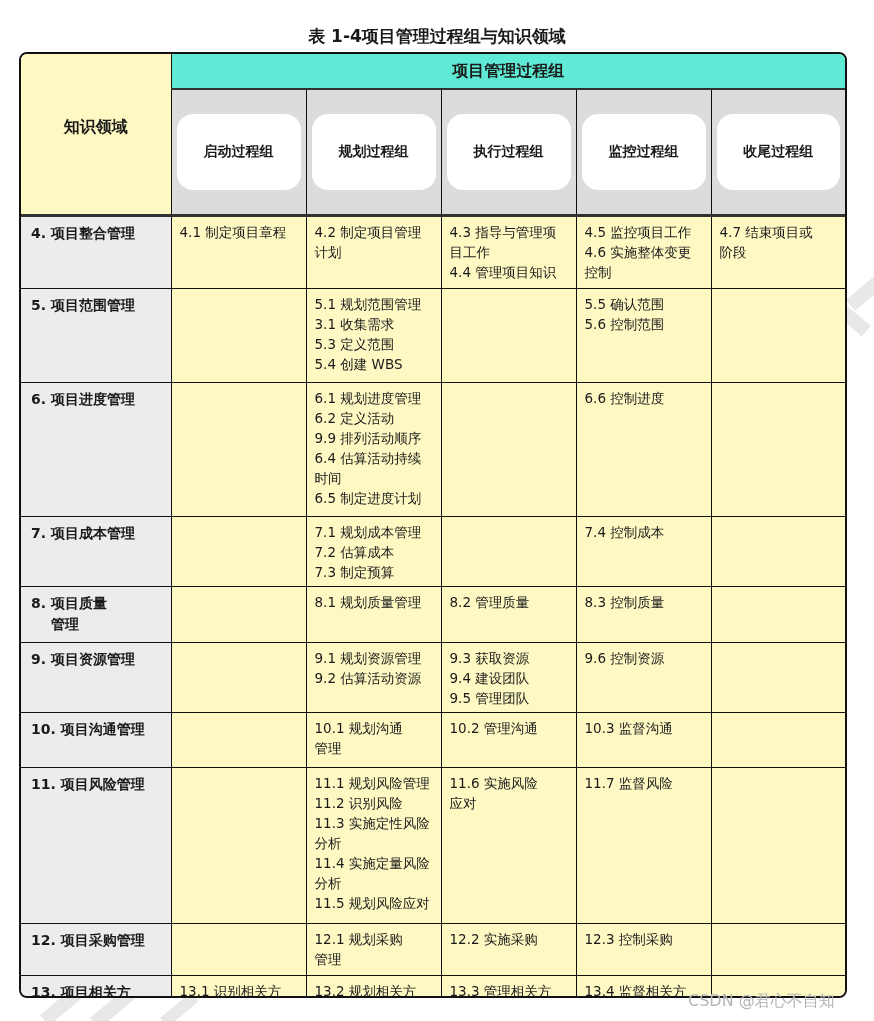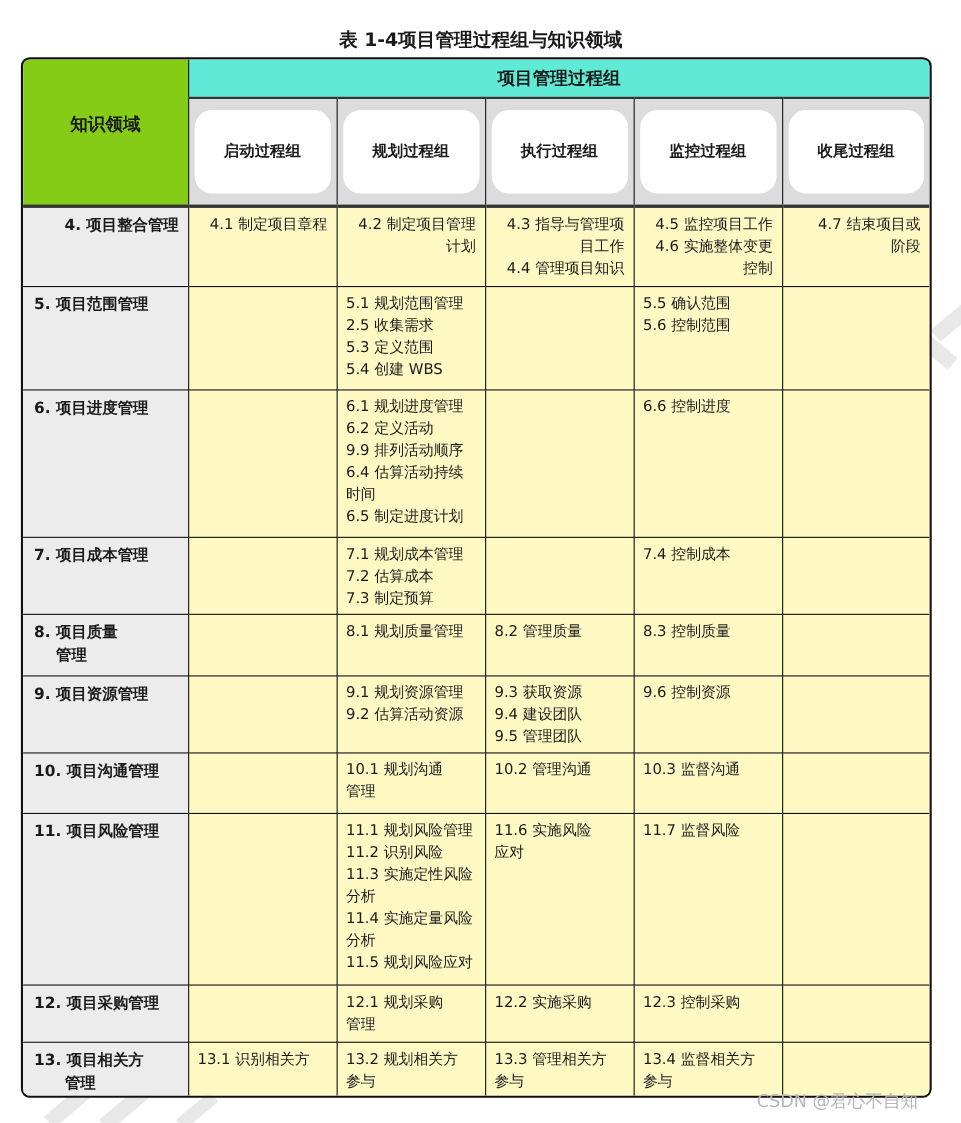--- a/index.html
+++ b/index.html
@@ -6,25 +6,25 @@
   body { width: 874px; height: 1021px; position: relative; overflow: hidden;
          font-family: "DejaVu Sans", "Liberation Sans", sans-serif; color: #1a1a1a; }
   .title { position: absolute; top: 25px; left: 0; width: 874px; text-align: center;
            font-size: 17px; font-weight: bold; letter-spacing: 0px; }
   .wm { position: absolute; background: #e8e8e8; transform-origin: left top; }
   .table-wrap { position: absolute; left: 19px; top: 52px; width: 828px; height: 946px;
                 border: 2px solid #111; border-radius: 8px; overflow: hidden; box-sizing: border-box; }
   table { border-collapse: collapse; width: 100%; height: 100%; table-layout: fixed; }
   td, th { border: 1.5px solid #111; vertical-align: top; box-sizing: border-box; }
   th { font-weight: bold; }
-  .corner { background: #84cc16; vertical-align: middle; text-align: center; font-size: 16px;
+  .corner { background: #fef9c3; vertical-align: middle; text-align: center; font-size: 16px;
             border-top: none; border-left: none; padding-bottom: 14px; }
   .group-head { background: #5eead4; height: 35px; font-size: 16px; text-align: center;
                 vertical-align: middle; border-top: none; }
-  .phase-cell { background: #dcdcdc; height: 87px; padding: 10px 5px; border-top: 2px solid #333; margin-left: 36px; }
+  .phase-cell { background: #dcdcdc; height: 87px; padding: 24px 5px; border-top: 2px solid #333; margin-left: 36px; }
   .phase-pill { background: #ffffff; border-radius: 16px; height: 76px; display: flex;
                 align-items: center; justify-content: center; font-size: 14px; font-weight: bold; }
   .ka { background: #ececec; font-weight: bold; font-size: 14px; padding: 6px 8px 4px 10px;
         border-left: none; line-height: 21px; }
   .ka .l2 { display: block; padding-left: 20px; }
   .ka .l2.w3 { padding-left: 28px; }
   .proc { font-size: 13.5px; padding: 5px 8px 4px 8px; line-height: 20px; background: #fef9c3; }
   .proc div { white-space: pre-wrap; }
   tr.first td { border-top: 3px solid #333; }
   .last-col { border-right: none; }
@@ -70,21 +70,21 @@
           </th>
         <th class="phase-cell">
             <div class="phase-pill">监控过程组</div>
           </th>
         <th class="phase-cell last-col">
             <div class="phase-pill">收尾过程组</div>
           </th>
       </tr>
     </thead>
     <tbody id="tbody">
-        <tr class="first" style="height: 73px; text-align: right;">
+        <tr class="first" style="height: 73px;">
           <td class="ka"><span>4. 项目整合管理</span></td>
           <td class="proc">
             <div>4.1 制定项目章程</div>
           </td>
           <td class="proc">
             <div>4.2 制定项目管理
 计划</div>
           </td>
           <td class="proc">
             <div>4.3 指导与管理项
@@ -99,21 +99,21 @@
           <td class="proc last-col">
             <div>4.7 结束项目或
 阶段</div>
           </td>
         </tr>
         <tr style="height: 94px;">
           <td class="ka"><span>5. 项目范围管理</span></td>
           <td class="proc"></td>
           <td class="proc">
             <div>5.1 规划范围管理</div>
-            <div>2.5 收集需求</div>
+            <div>3.1 收集需求</div>
             <div>5.3 定义范围</div>
             <div>5.4 创建 WBS</div>
           </td>
           <td class="proc"></td>
           <td class="proc">
             <div>5.5 确认范围</div>
             <div>5.6 控制范围</div>
           </td>
           <td class="proc last-col"></td>
         </tr>

